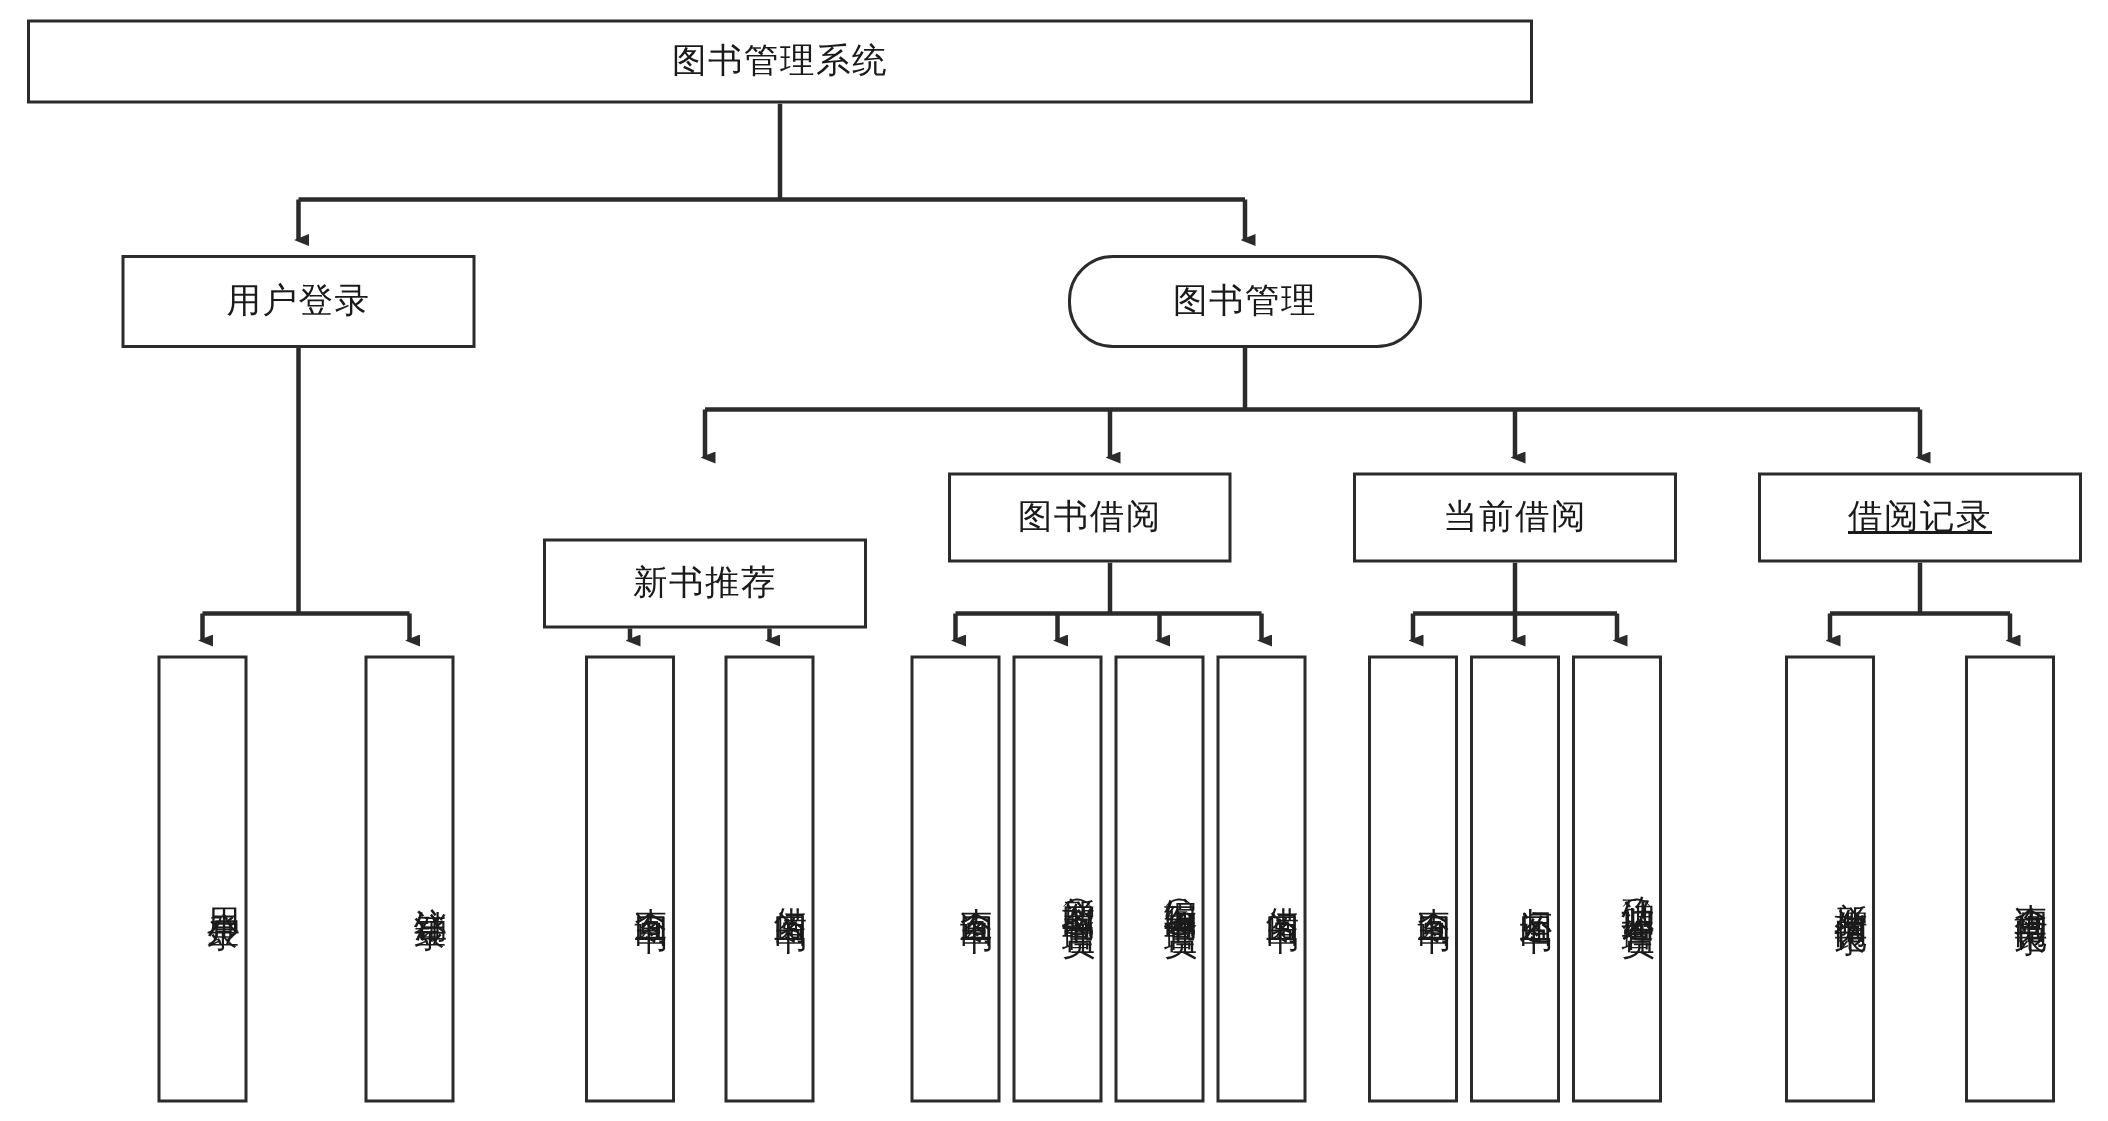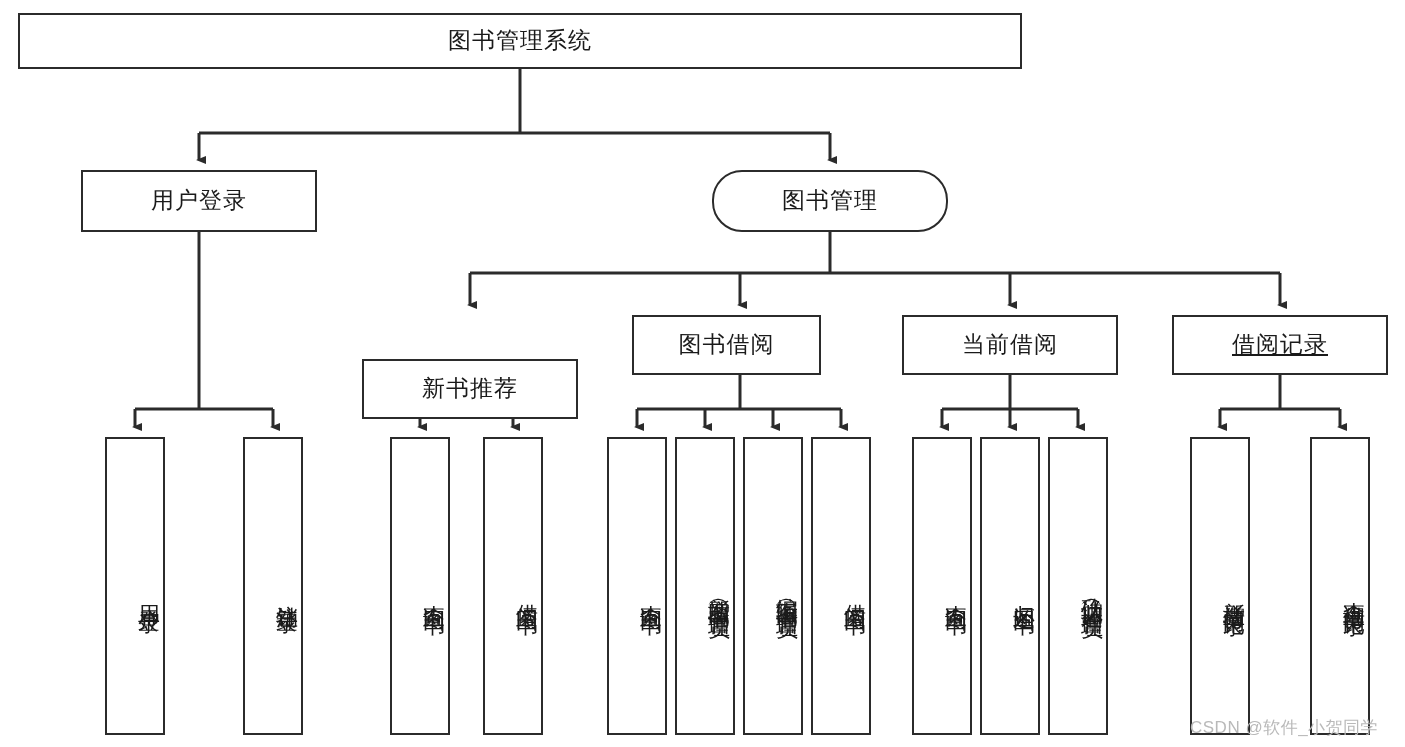--- a/index.html
+++ b/index.html
@@ -166,15 +166,14 @@
         <span class="node-label">确认归还（管理员）</span>
       </div>
       <div class="node vert" style="left: 1190px; top: 437px; width: 60px; height: 298px;">
         <span class="node-label">新增借阅记录</span>
       </div>
       <div class="node vert" style="left: 1310px; top: 437px; width: 60px; height: 298px;">
         <span class="node-label">查询借阅记录</span>
       </div>
     </div>
 
-  <div class="watermark" style="left: 1190px; top: 716px;">CSDN @软件_小贺同学</div>
 
 </div>
 
 </body></html>

